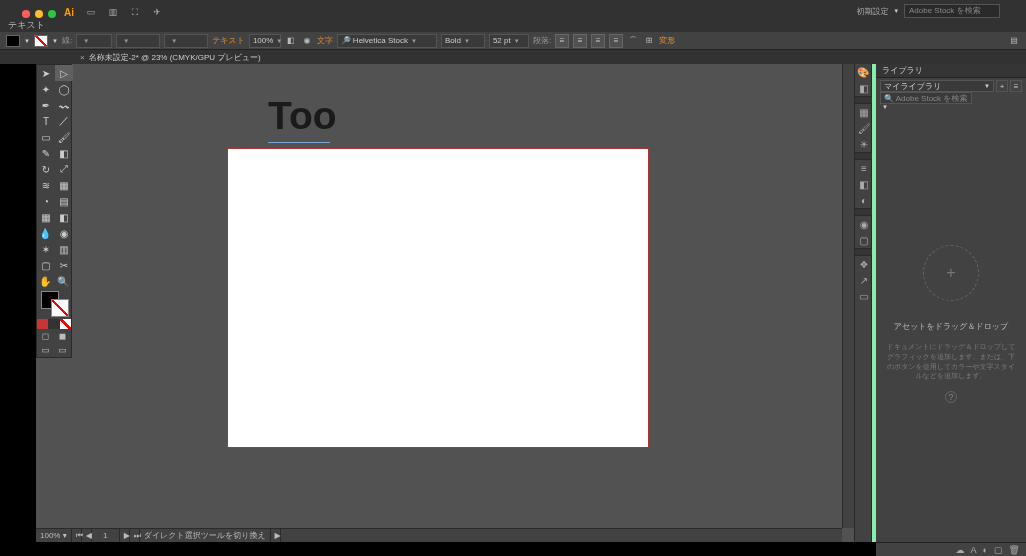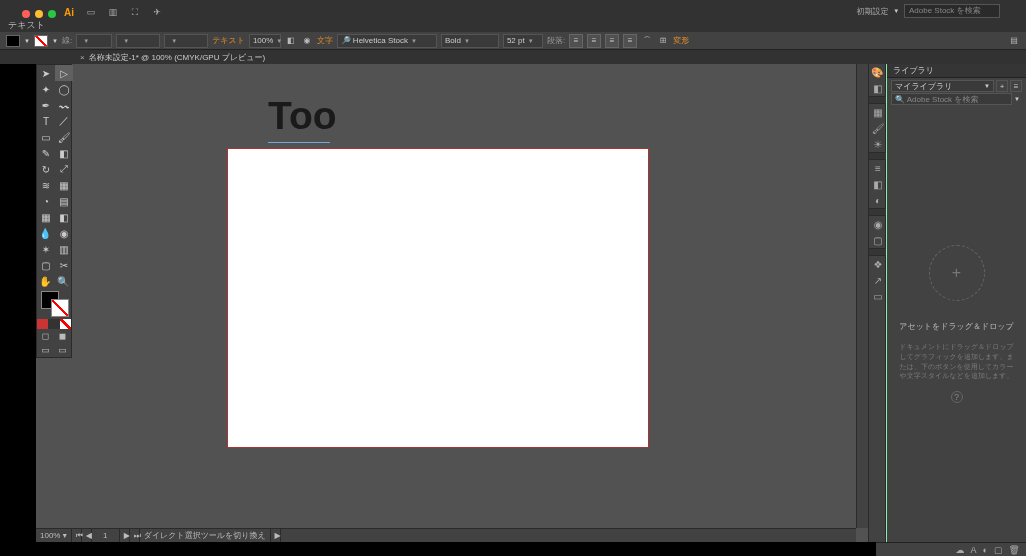--- a/index.html
+++ b/index.html
@@ -68,26 +68,26 @@
 .mini { flex: 1; height: 10px; }
 .mini.a { background: #c33; } .mini.b { background: #333; } .mini.c { background: #fff; position: relative; }
 .mini.c::after{content:"";position:absolute;inset:0;background:linear-gradient(45deg,transparent 40%,#f00 40%,#f00 60%,transparent 60%);}
 .mode-row { display: flex; height: 14px; }
 .mode-row .m { flex: 1; display: flex; align-items: center; justify-content: center; font-size: 9px; color: #bbb; }
 
 .side-icons { width: 18px; background: #424242; border-left: 1px solid #2a2a2a; border-right: 1px solid #2a2a2a; display: flex; flex-direction: column; }
 .si { width: 18px; height: 16px; display: flex; align-items: center; justify-content: center; font-size: 10px; color: #aaa; }
 .si.gap { height: 8px; border-top: 1px solid #2a2a2a; border-bottom: 1px solid #2a2a2a; background: #353535; }
 
-.lib-panel { width: 140px; background: #424242; border-left: 1px solid #86efac; display: flex; flex-direction: column; }
+.lib-panel { width: 154px; background: #424242; border-left: 4px solid #86efac; display: flex; flex-direction: column; }
 .lib-tab { height: 14px; background: #353535; border-bottom: 1px solid #222; display: flex; align-items: center; padding: 0 6px; font-size: 8px; }
 .lib-sel { height: 14px; display: flex; align-items: flex-end; padding: 0 4px; font-size: 8px; }
 .lib-sel .dd { flex: 1; background: #3a3a3a; border: 1px solid #555; height: 12px; display: flex; align-items: center; padding: 0 3px; }
 .lib-sel .btn { width: 12px; height: 12px; border: 1px solid #555; margin-left: 2px; display: flex; align-items: center; justify-content: center; font-size: 8px; }
-.lib-search { height: 14px; padding: 0 4px; display: flex; align-items: center; }
+.lib-search { height: 14px; padding: 0 4px; display: flex; align-items: flex-start; flex-direction: column; }
 .lib-search .sf { flex: 1; background: #3a3a3a; border: 1px solid #555; height: 12px; font-size: 8px; color: #888; padding: 0 3px; }
 .lib-body { flex: 1; display: flex; flex-direction: column; align-items: center; justify-content: center; padding: 0 10px; text-align: center; color: #888; }
 .drop-circle { width: 56px; height: 56px; border: 1px dashed #666; border-radius: 50%; display: flex; align-items: center; justify-content: center; color: #777; font-size: 16px; margin-bottom: 20px; }
 .lib-body .h1 { font-size: 8px; color: #bbb; margin-bottom: 10px; }
 .lib-body .p { font-size: 7px; line-height: 1.4; color: #7a7a7a; margin-bottom: 10px; }
 .lib-body .help { font-size: 9px; color: #888; border: 1px solid #666; border-radius: 50%; width: 12px; height: 12px; display: flex; align-items: center; justify-content: center; }
 
 .bottom-status { position: absolute; bottom: 0; right: 0; width: 150px; height: 14px; background: #424242; border-top: 1px solid #222; display: flex; align-items: center; justify-content: flex-end; gap: 6px; padding: 0 6px; font-size: 9px; color: #aaa; }
 </style>
 </head>
@@ -129,37 +129,37 @@
   <div class="cb-field cb-dd" style="width:44px"></div>
   <span class="cb-label orange">テキスト</span>
   <div class="cb-field cb-dd" style="width:32px">100%</div>
   <span class="cb-iconbox">◧</span>
   <span class="cb-iconbox">◉</span>
   <span class="cb-label orange">文字</span>
   <div class="cb-field cb-dd" style="width:100px">
       <span style="margin-right:2px">🔎</span>
       <span>Helvetica Stock</span>
     </div>
-  <div class="cb-field cb-dd" style="width:58px">Bold</div>
+  <div class="cb-field cb-dd" style="width:44px">Bold</div>
   <div class="cb-field cb-dd" style="width:40px">52 pt</div>
   <span class="cb-label">段落:</span>
   <span class="cb-iconbtn">≡</span>
   <span class="cb-iconbtn">≡</span>
   <span class="cb-iconbtn">≡</span>
   <span class="cb-iconbtn">≡</span>
   <span class="cb-iconbox">⌒</span>
   <span class="cb-iconbox">⊞</span>
   <span class="cb-label orange">変形</span>
   <div style="flex:1"></div>
   <span class="cb-iconbox">▤</span>
 </div>
 
 <div class="doctab-row">
   <span class="close">×</span>
-  <span>名称未設定-1* @ 100% (CMYK/GPU プレビュー)</span>
+  <span>名称未設定-2* @ 23% (CMYK/GPU プレビュー)</span>
 </div>
 
 <div class="toolbox">
   <div class="tool-grid">
     <div class="tool">➤</div>
     <div class="tool sel">▷</div>
     <div class="tool">✦</div>
     <div class="tool">◯</div>
     <div class="tool">✒</div>
     <div class="tool">〰</div>

